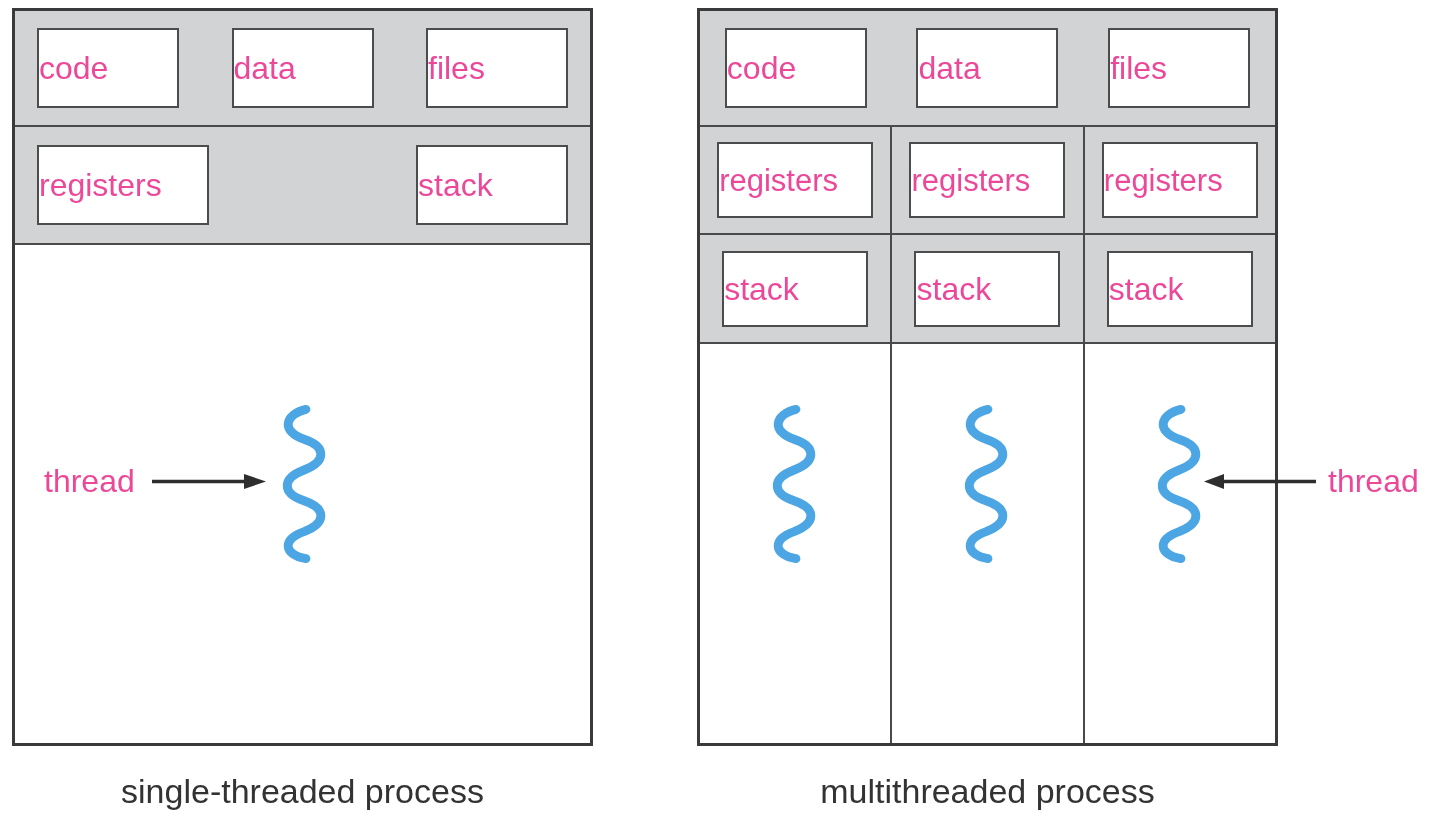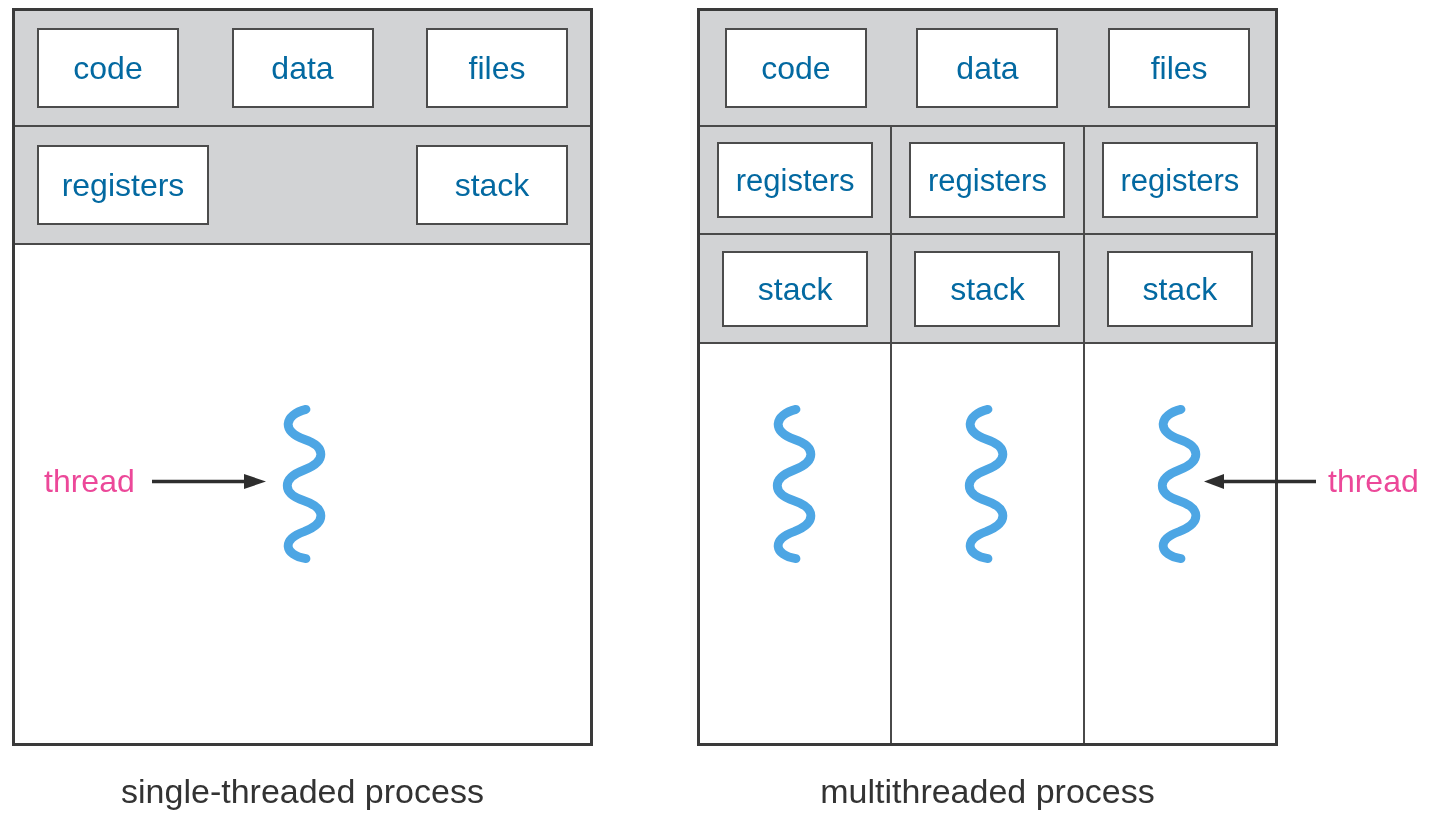--- a/index.html
+++ b/index.html
@@ -25,22 +25,22 @@
     display:grid;grid-template-columns:repeat(3,1fr);place-items:center;
     flex:0 0 auto;
   }
   .row2{
     height:118px;box-sizing:border-box;border-bottom:2px solid #4a4a4a;
     display:flex;align-items:center;justify-content:space-between;padding:0 22px;
     flex:0 0 auto;
   }
   .wbox{
     background:#ffffff;border:2.5px solid #4c4c4c;box-sizing:border-box;
-    display:flex;align-items:center;justify-content:center;
-    font-size:32px;line-height:1;color:#0369a1;
+    display:flex;align-items:center;
+    font-size:32px;line-height:1;color:#ec4899;
   }
   .res-box{width:142px;height:80px;}
   .reg-box-l{width:172px;height:80px;}
   .stk-box-l{width:152px;height:80px;}
   .reg-box-r{width:156px;height:76px;font-size:31px;}
   .stk-box-r{width:146px;height:76px;}
   .lbody{flex:1;background:#ffffff;position:relative;}
   .cols{flex:1;display:flex;min-height:0;}
   .col{flex:1 1 0;display:flex;flex-direction:column;min-width:0;}
   .col + .col{border-left:2px solid #4a4a4a;}

